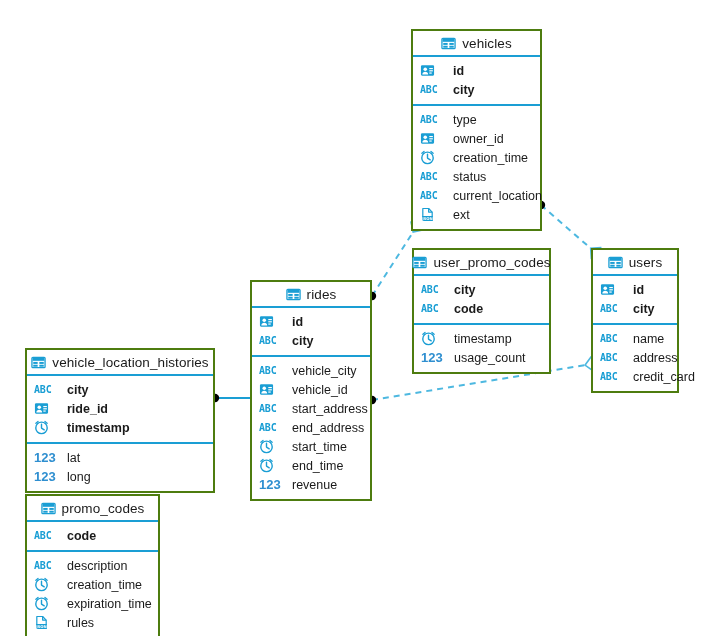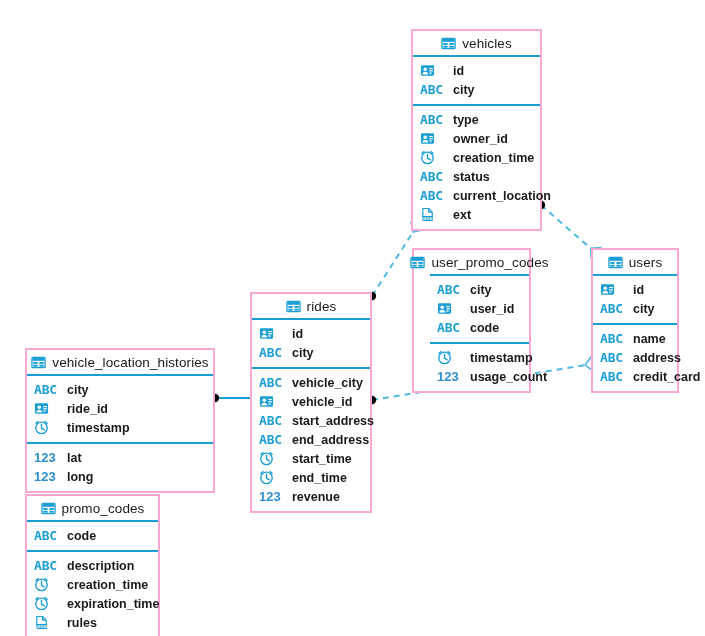--- a/index.html
+++ b/index.html
@@ -9,21 +9,21 @@
     font-family:"Liberation Sans","DejaVu Sans",sans-serif;
     -webkit-font-smoothing:antialiased;
   }
   #canvas{position:absolute;inset:0;}
   #wires{position:absolute;left:0;top:0;width:705px;height:636px;pointer-events:none;}
 
   
   .tbl{
     position:absolute;
     background:#ffffff;
-    border:2px solid #f9a8d4;
+    border:2px solid #4d7c0f;
     box-sizing:border-box;
     z-index:2;
   }
   .tbl-head{
     height:26px;
     border-bottom:2px solid #1a9ed4;
     display:flex;align-items:center;justify-content:center;
     gap:6px;
     padding:0 8px;
     box-sizing:border-box;
@@ -32,30 +32,30 @@
     font-size:13.5px;color:#1a1a1a;white-space:nowrap;letter-spacing:.1px;
   }
   .sect{padding:4px 0 5px 0;}
   .sect.pk{border-bottom:2px solid #1a9ed4;}
   .row{
     display:flex;align-items:center;gap:18px;
     padding:1px 6px 1px 7px;
     height:19px;box-sizing:border-box;
     white-space:nowrap;
   }
-  .fname{font-size:12.5px;color:#1a1a1a;font-weight:bold;}
+  .fname{font-size:12.5px;color:#1a1a1a;}
   .pk .fname{font-weight:bold;}
 
   
   .ico{width:15px;height:15px;flex:0 0 15px;display:block;}
   .ico svg{display:block;}
   .abc{
     flex:0 0 15px;width:15px;
     font-family:"DejaVu Sans Mono","Liberation Mono",monospace;
-    font-size:13px;font-weight:bold;color:#1a9ed4;
+    font-size:10px;font-weight:bold;color:#1a9ed4;
     letter-spacing:-0.2px;line-height:15px;text-align:left;
   }
   .num{
     flex:0 0 15px;width:15px;
     font-family:"Liberation Sans",sans-serif;
     font-size:13px;font-weight:bold;color:#2f8fd0;
     line-height:15px;text-align:left;
   }
 </style>
 </head>
@@ -160,51 +160,38 @@
               <path d="M3 1.6h6.2L13 5.4v9H3z" fill="#ffffff" stroke="#1a9ed4" stroke-width="1.3" stroke-linejoin="round"></path>
               <path d="M9.2 1.6v3.8H13" fill="none" stroke="#1a9ed4" stroke-width="1.3" stroke-linejoin="round"></path>
               <rect x="2.2" y="9.6" width="11.6" height="5.0" rx="0.8" fill="#1a9ed4"></rect>
               <text x="8" y="13.6" font-family="DejaVu Sans, sans-serif" font-size="4.1" font-weight="bold" fill="#ffffff" text-anchor="middle">JSON</text>
             </svg>
           </span>
           <span class="fname">ext</span>
         </div>
       </div>
     </div>
-    <div class="tbl" style="left: 412px; top: 248px; width: 119px; padding-left: 16px;">
+    <div class="tbl" style="left: 412px; top: 248px; width: 139px;">
       <div class="tbl-head">
         <span class="ico">
           <svg width="15" height="15" viewBox="0 0 16 16" xmlns="http://www.w3.org/2000/svg">
             <rect x="1" y="2.5" width="14" height="11" rx="1" fill="#ffffff" stroke="#1a9ed4" stroke-width="1.4"></rect>
             <rect x="1.7" y="3.2" width="12.6" height="3" fill="#1a9ed4"></rect>
             <rect x="2.4" y="7.4" width="4.7" height="2.1" fill="#1a9ed4"></rect>
             <rect x="8.9" y="7.4" width="4.7" height="2.1" fill="#1a9ed4"></rect>
             <rect x="2.4" y="10.4" width="4.7" height="2.1" fill="#1a9ed4"></rect>
             <rect x="8.9" y="10.4" width="4.7" height="2.1" fill="#1a9ed4"></rect>
           </svg>
         </span>
         <span class="tbl-title">user_promo_codes</span>
       </div>
       <div class="sect pk">
         <div class="row">
           <span class="abc">ABC</span>
           <span class="fname">city</span>
-        </div>
-        <div class="row">
-          <span class="ico">
-            <svg width="15" height="15" viewBox="0 0 16 16" xmlns="http://www.w3.org/2000/svg">
-              <rect x="1" y="2.5" width="14" height="11" rx="1.2" fill="#1a9ed4"></rect>
-              <circle cx="5.6" cy="6.6" r="1.9" fill="#ffffff"></circle>
-              <path d="M2.5 12.3c0-1.9 1.4-3 3.1-3s3.1 1.1 3.1 3z" fill="#ffffff"></path>
-              <rect x="9.9" y="5.3" width="3.8" height="1.25" fill="#ffffff"></rect>
-              <rect x="9.9" y="7.7" width="3.8" height="1.25" fill="#ffffff"></rect>
-              <rect x="9.9" y="10.1" width="2.6" height="1.25" fill="#ffffff"></rect>
-            </svg>
-          </span>
-          <span class="fname">user_id</span>
         </div>
         <div class="row">
           <span class="abc">ABC</span>
           <span class="fname">code</span>
         </div>
       </div>
       <div class="sect">
         <div class="row">
           <span class="ico">
             <svg width="15" height="15" viewBox="0 0 16 16" xmlns="http://www.w3.org/2000/svg">
@@ -262,21 +249,21 @@
         <div class="row">
           <span class="abc">ABC</span>
           <span class="fname">address</span>
         </div>
         <div class="row">
           <span class="abc">ABC</span>
           <span class="fname">credit_card</span>
         </div>
       </div>
     </div>
-    <div class="tbl" style="left: 250px; top: 292px; width: 122px;">
+    <div class="tbl" style="left: 250px; top: 280px; width: 122px;">
       <div class="tbl-head">
         <span class="ico">
           <svg width="15" height="15" viewBox="0 0 16 16" xmlns="http://www.w3.org/2000/svg">
             <rect x="1" y="2.5" width="14" height="11" rx="1" fill="#ffffff" stroke="#1a9ed4" stroke-width="1.4"></rect>
             <rect x="1.7" y="3.2" width="12.6" height="3" fill="#1a9ed4"></rect>
             <rect x="2.4" y="7.4" width="4.7" height="2.1" fill="#1a9ed4"></rect>
             <rect x="8.9" y="7.4" width="4.7" height="2.1" fill="#1a9ed4"></rect>
             <rect x="2.4" y="10.4" width="4.7" height="2.1" fill="#1a9ed4"></rect>
             <rect x="8.9" y="10.4" width="4.7" height="2.1" fill="#1a9ed4"></rect>
           </svg>

